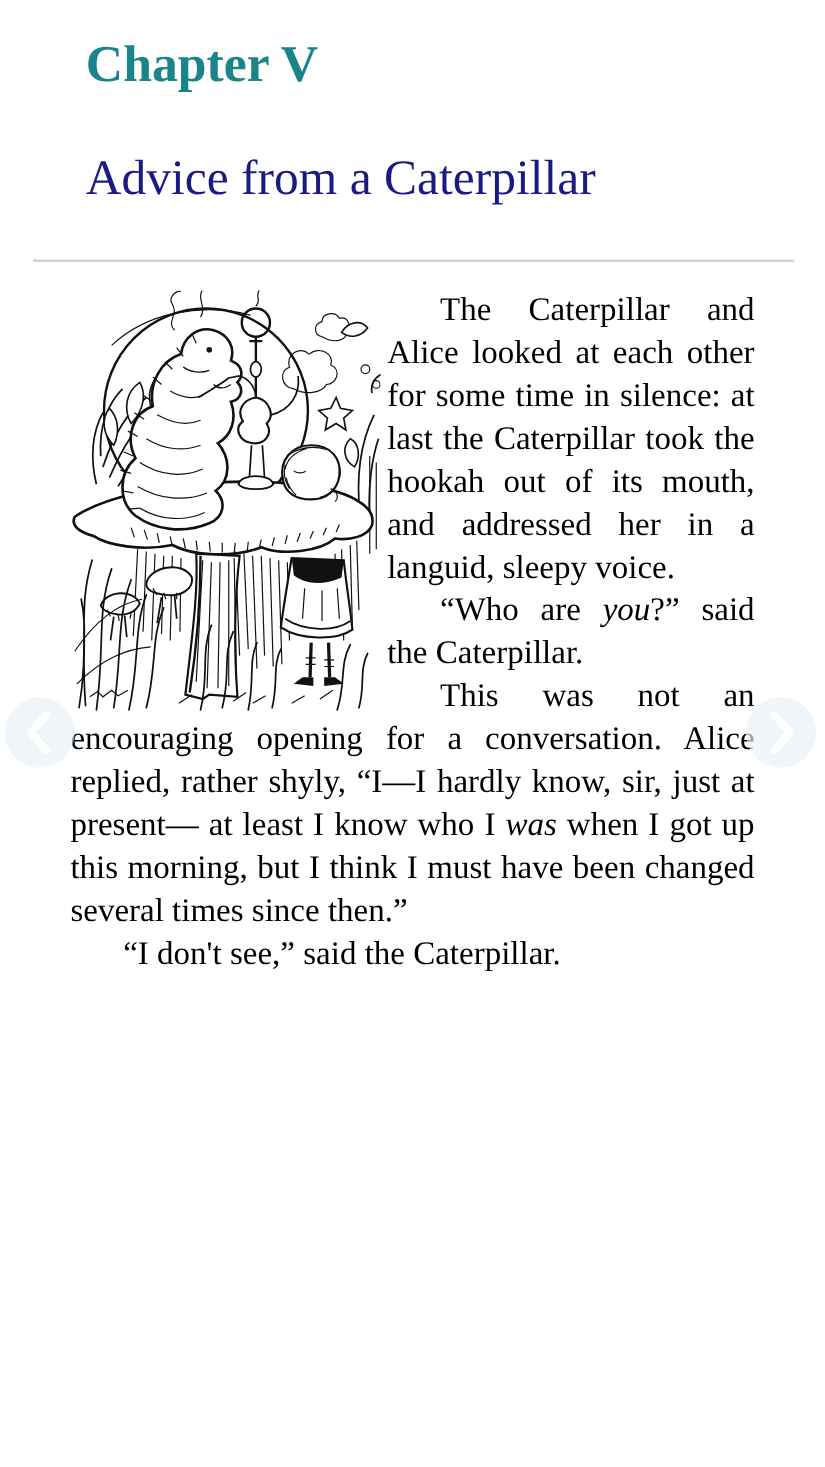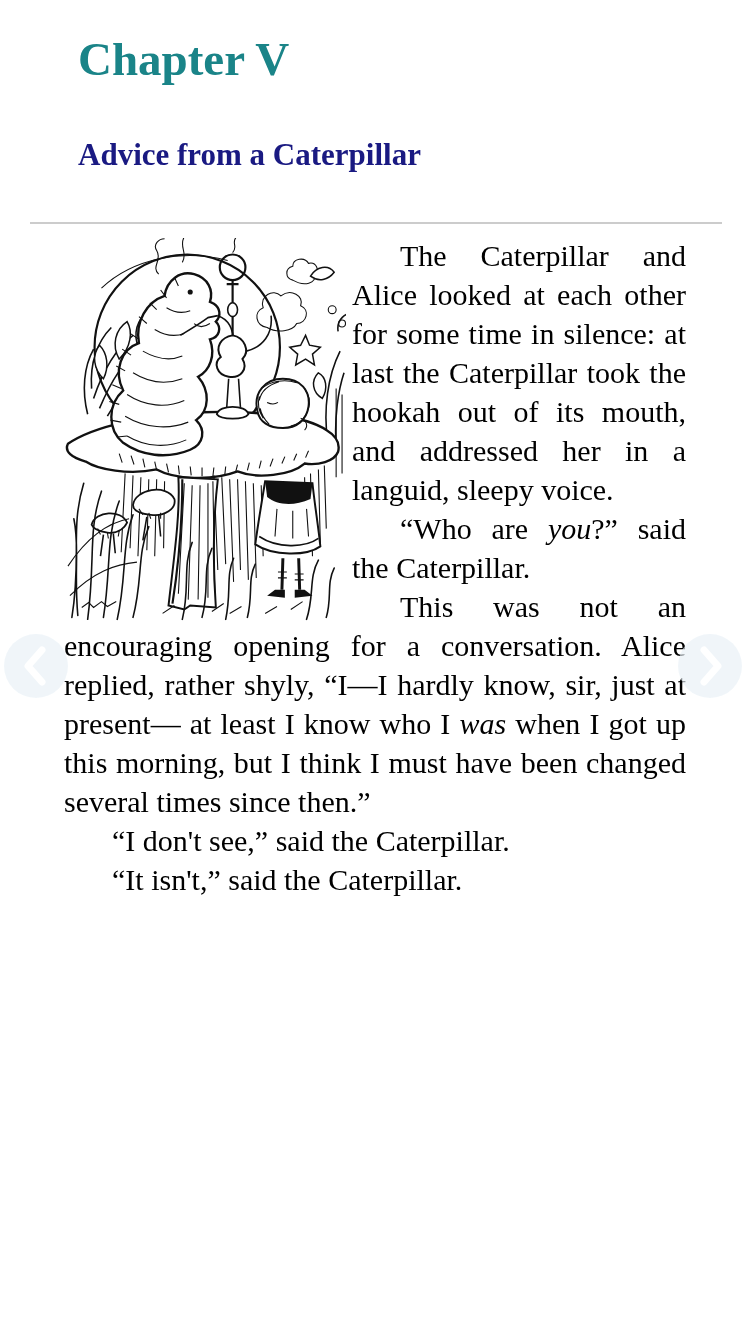--- a/index.html
+++ b/index.html
@@ -9,31 +9,31 @@
     color: var(--text_color, #000000);
     font-family: "Liberation Serif", "DejaVu Serif", serif;
     position:relative; overflow:hidden;
   }
   .chapter {
     font-size:47px; line-height:1; font-weight:700;
     color: var(--chapter_color, #1a8488);
     margin:36px 64px 0 78px;
   }
   .book-title {
-    font-size:31px; line-height:1; font-weight:700;
+    font-size:45px; line-height:1; font-weight:400;
     color: var(--title_color, #1a1a82);
     margin:56px 64px 0 78px;
   }
   .divider {
     border:none; height:0;
     border-top:2px solid var(--divider_color, #cccccc);
     margin:52px 28px 0 30px;
   }
   .reader {
-    margin:12px 64px 0 64px;
+    margin:24px 64px 0 64px;
     font-size:30px; line-height:39px;
     text-align:justify; hyphens:none;
   }
   .illust {
     float:left; width:282px; height:386px;
     margin:2px 6px 0 0;
   }
   .illust svg { width:100%; height:100%; display:block; }
   .para { margin:0; text-indent:48px; }
   .para em { font-style:italic; }
@@ -140,21 +140,20 @@
       <path class="thin" d="M150,376 l12,-8 M168,378 l12,-7 M230,374 l12,-8 M100,378 l12,-8 M204,378 l12,-7"></path>
 
       <path class="thin" d="M18,372 l7,-5 l5,5 l8,-6 l6,5 l9,-5"></path>
     </svg>
   </div>
   <div>
       <p class="para"><span>The Caterpillar and Alice looked at each other for some time in silence: at last the Caterpillar took the hookah out of its mouth, and addressed her in a languid, sleepy voice.</span></p>
       <p class="para"><span>“Who are </span><em>you</em><span>?” said the Caterpillar.</span></p>
       <p class="para"><span>This was not an encouraging opening for a conversation. Alice replied, rather shyly, “I—I hardly know, sir, just at present— at least I know who I </span><em>was</em><span> when I got up this morning, but I think I must have been changed several times since then.”</span></p>
       <p class="para"><span>“I don't see,” said the Caterpillar.</span></p>
-      <p class="para"><span>“It isn't,” said the Caterpillar.</span></p>
     </div>
 </div>
 
 <div class="nav-button nav-prev">
   <svg viewBox="0 0 64 64">
     <polyline points="38,16 24,32 38,48"></polyline>
   </svg>
 </div>
 <div class="nav-button nav-next">
   <svg viewBox="0 0 64 64">

